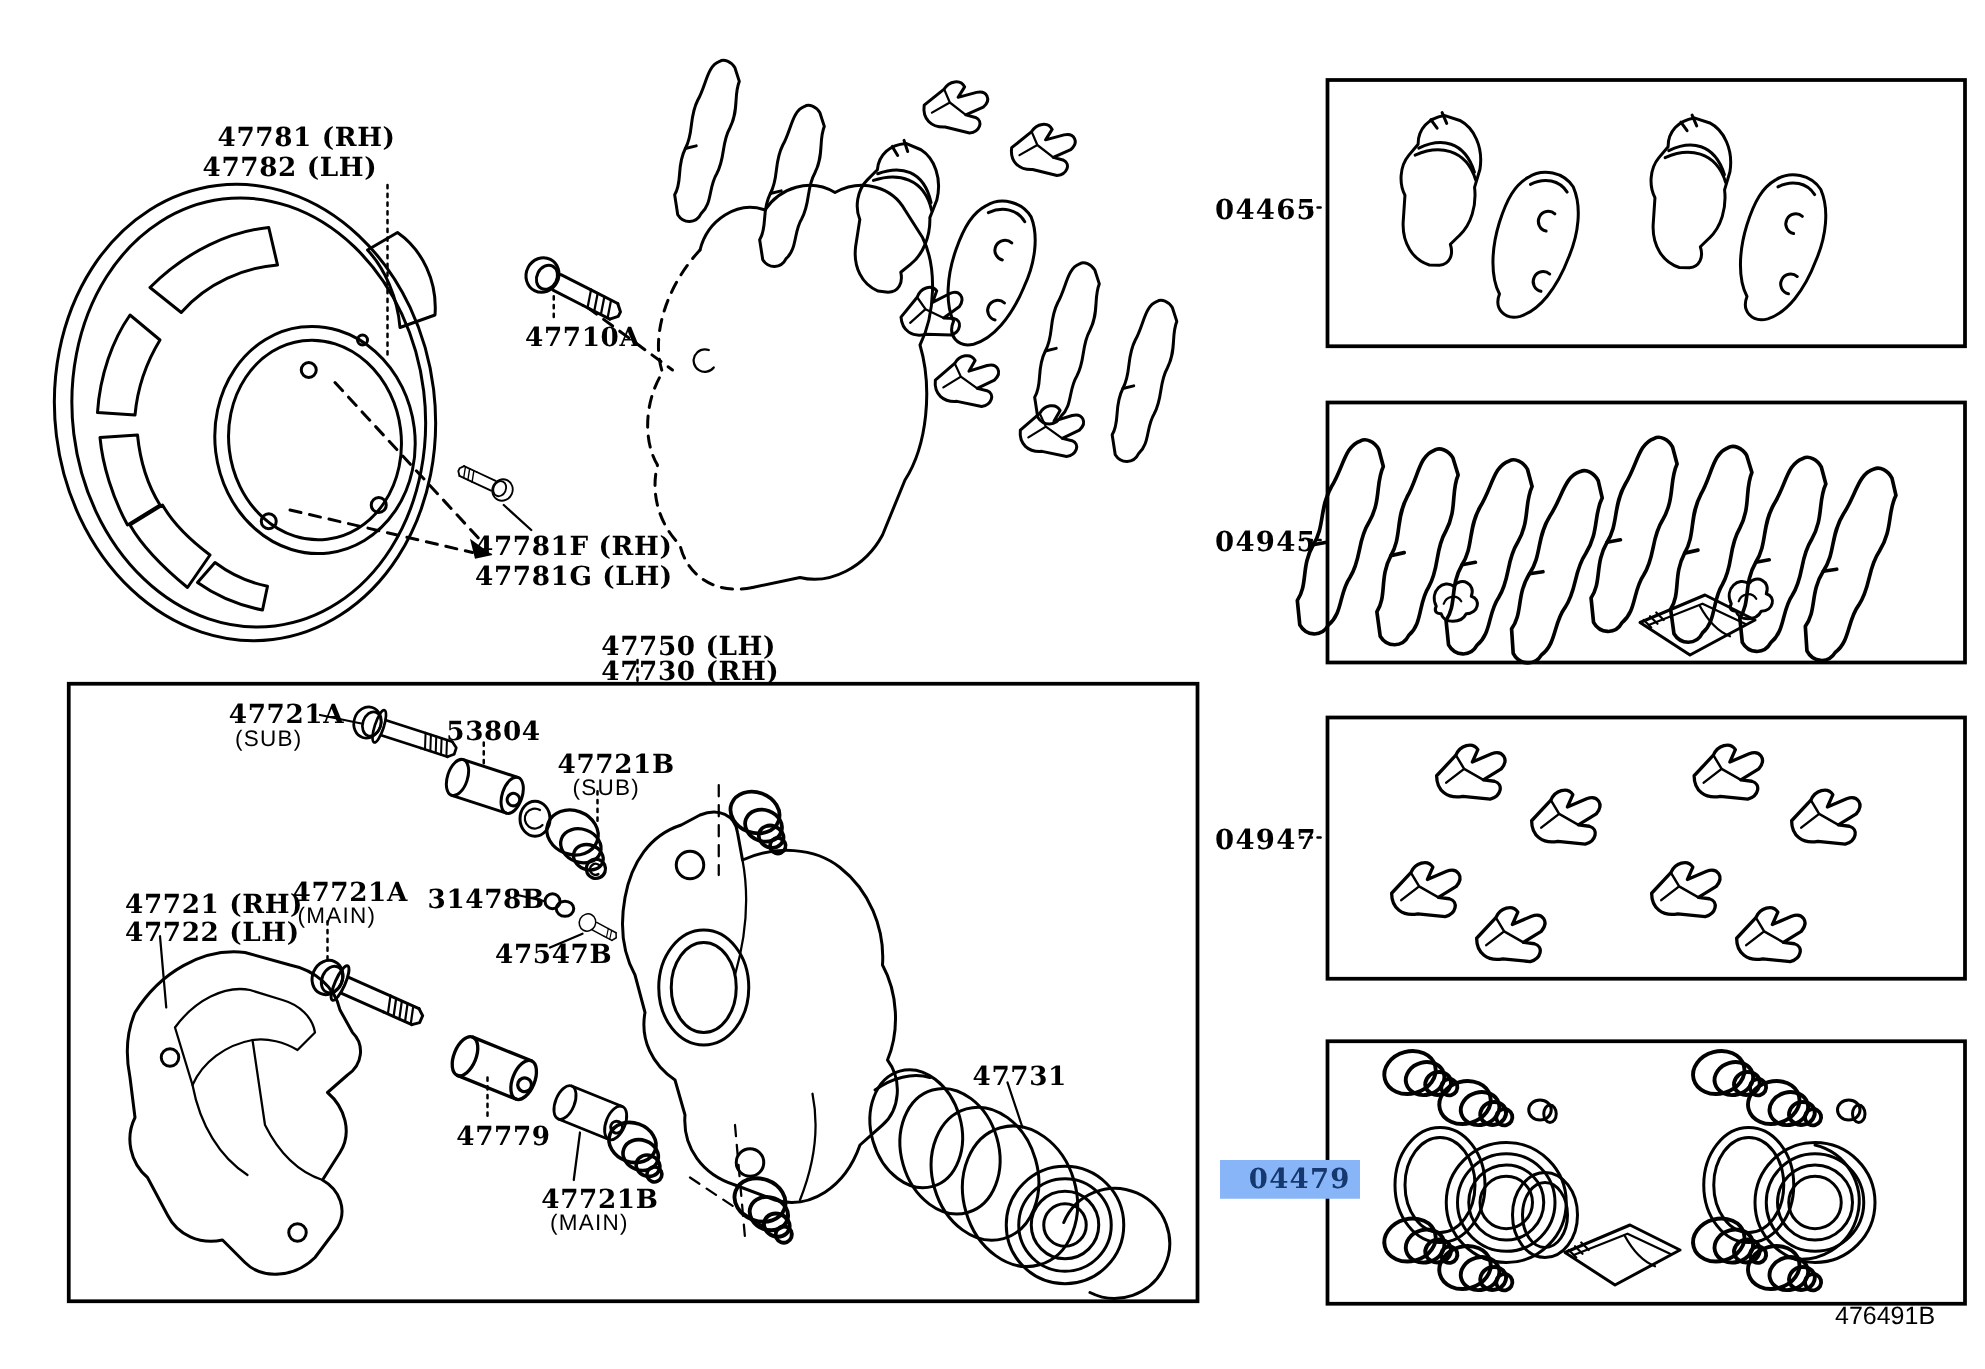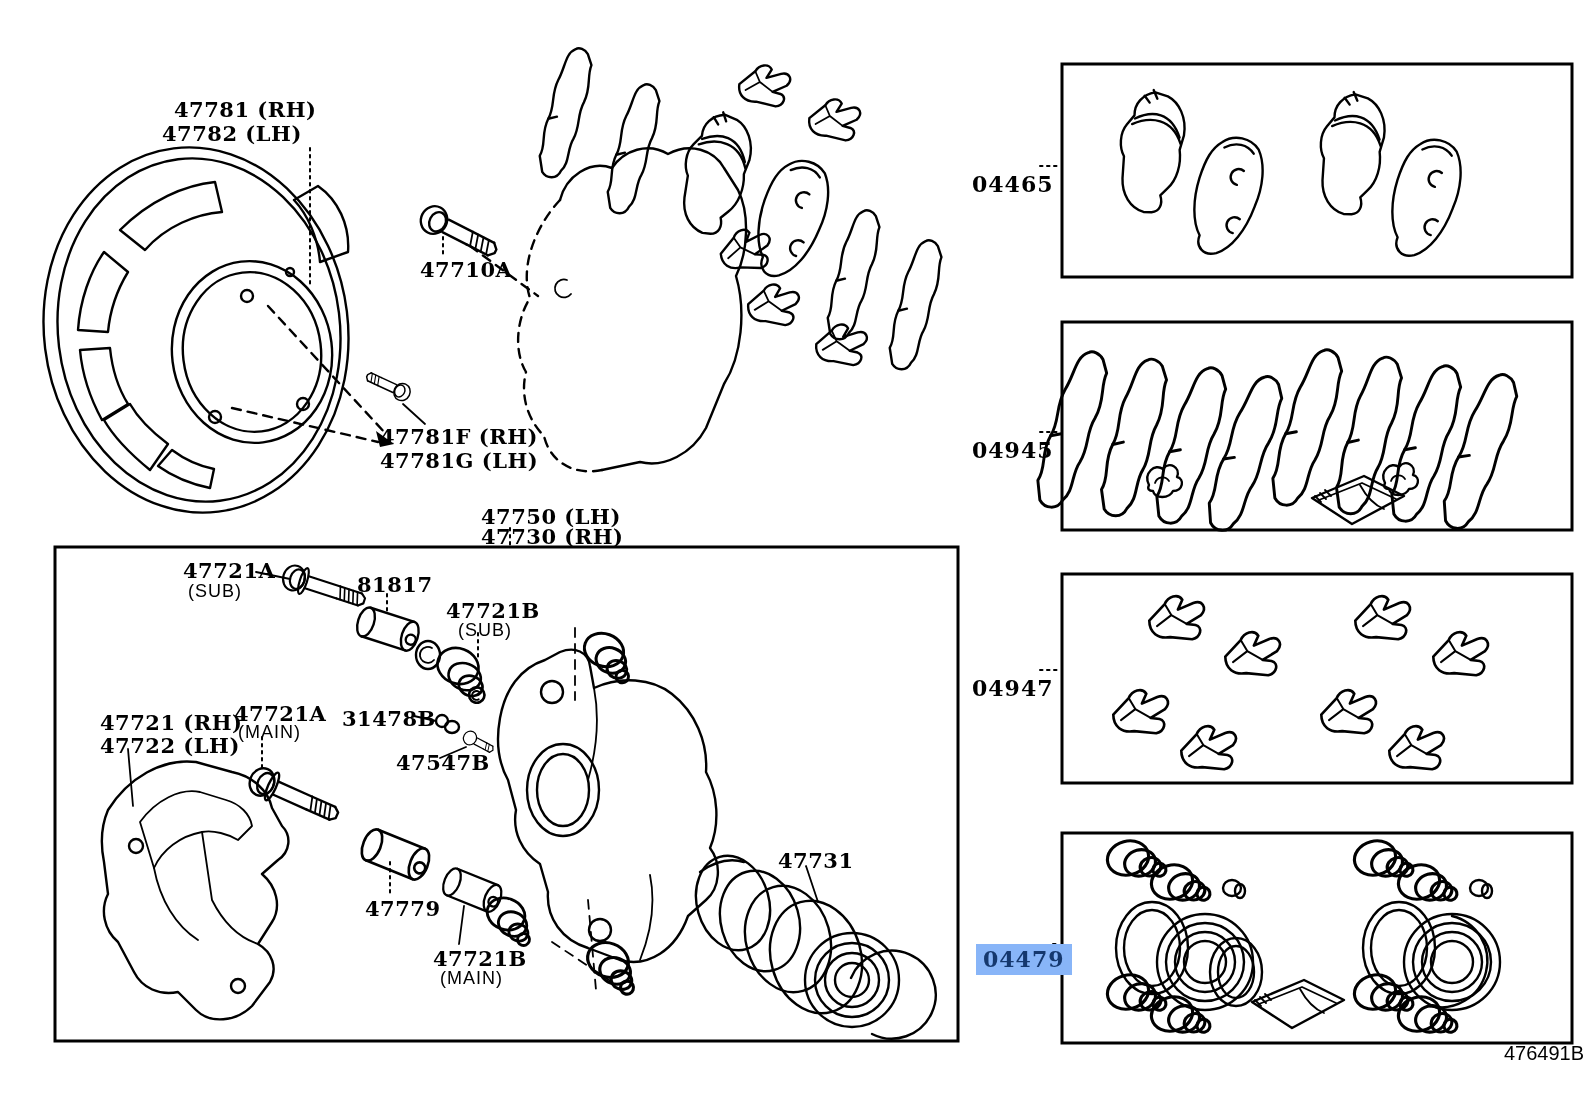--- a/index.html
+++ b/index.html
@@ -8,23 +8,23 @@
   svg{position:absolute;left:0;top:0;}
   .ln{fill:none;stroke:#000;stroke-width:2.4;stroke-linecap:round;stroke-linejoin:round;}
   .thin{stroke-width:1.8;}
   .box{fill:none;stroke:#000;stroke-width:3;}
   .dash{stroke-dasharray:9 7;}
   .dot{stroke-dasharray:2.5 4.5;stroke-width:2;}
   .arrow{fill:#000;stroke:none;}
   .lbl{position:absolute;white-space:nowrap;color:#000;}
   .plabel{font:bold 21px "DejaVu Serif",serif;letter-spacing:0.5px;}
   .pnote{font:18px "Liberation Sans",sans-serif;letter-spacing:1px;}
-  .klabel{font:bold 22px "DejaVu Serif",serif;letter-spacing:1px;margin-top:16px;}
-  .hl{padding:2px 7px 3px 7px;}
-  .fcode{font:20px "Liberation Sans",sans-serif;margin-left:36px;}
+  .klabel{font:bold 22px "DejaVu Serif",serif;letter-spacing:1px;}
+  .hl{padding:2px 7px 3px 23px;}
+  .fcode{font:20px "Liberation Sans",sans-serif;}
 </style>
 </head>
 <body>
 
 <div class="stage" style="background: rgb(255, 255, 255);">
 
 <svg width="1588" height="1095" viewBox="0 0 1588 1095">
   <defs>
 
     <g id="padInnerG">
@@ -333,21 +333,21 @@
 
 <div class="lbl plabel" style="left:380px;top:424px;">47781F (RH)</div>
 <div class="lbl plabel" style="left:380px;top:448px;">47781G (LH)</div>
 
 <div class="lbl plabel" style="left:481px;top:480px;margin-top:44px;">47730 (RH)</div>
 <div class="lbl plabel" style="left:481px;top:504px;">47750 (LH)</div>
 
 <div class="lbl plabel" style="left:183px;top:558px;">47721A</div>
 <div class="lbl pnote" style="left:188px;top:581px;">(SUB)</div>
 
-<div class="lbl plabel" style="left:357px;top:572px;">81817</div>
+<div class="lbl plabel" style="left:357px;top:572px;">53804</div>
 
 <div class="lbl plabel" style="left:446px;top:598px;">47721B</div>
 <div class="lbl pnote" style="left:458px;top:620px;">(SUB)</div>
 
 <div class="lbl plabel" style="left:100px;top:710px;text-align:center;">47721 (RH)</div>
 <div class="lbl plabel" style="left:100px;top:733px;">47722 (LH)</div>
 
 <div class="lbl plabel" style="left:234px;top:701px;">47721A</div>
 <div class="lbl pnote" style="left:238px;top:722px;">(MAIN)</div>
 

